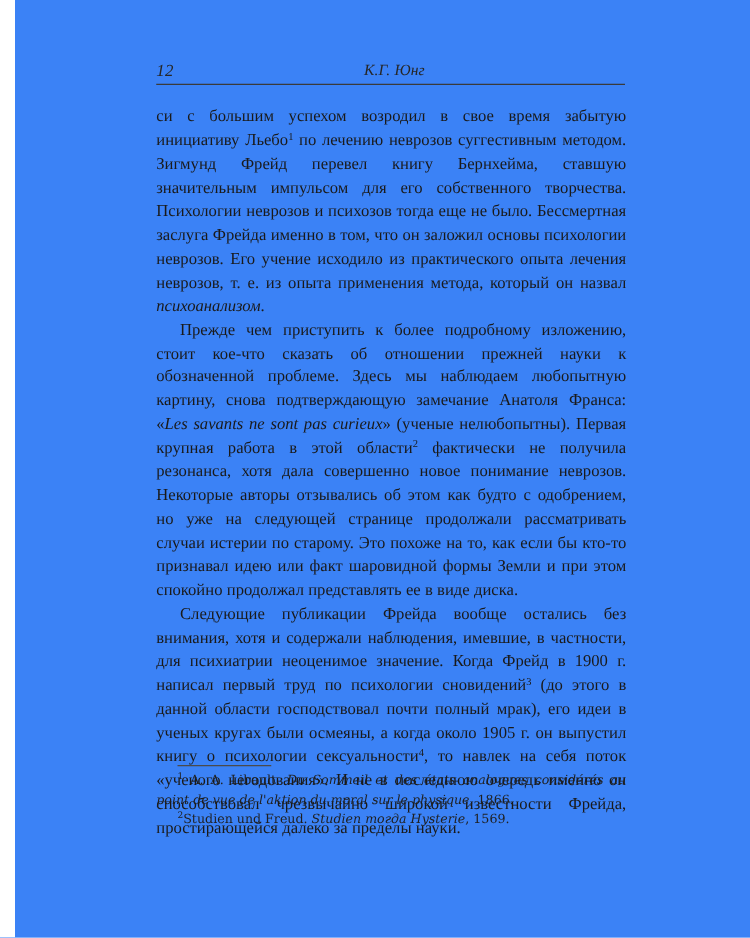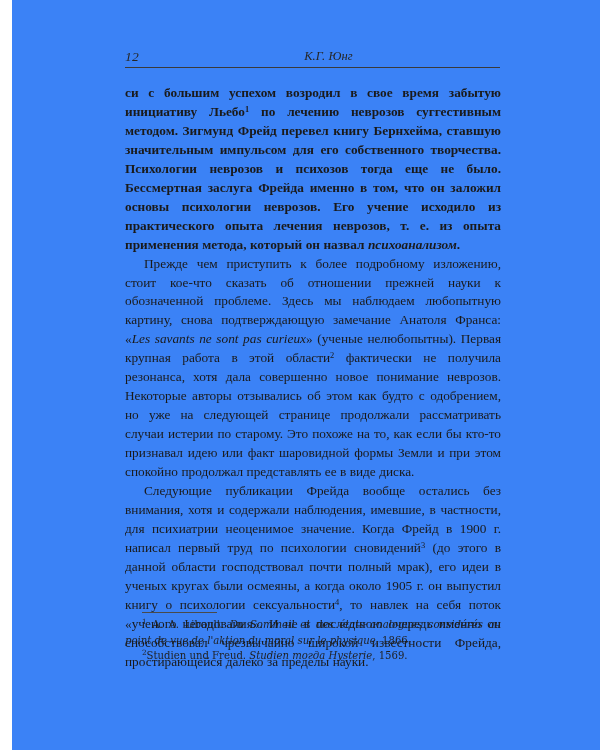--- a/index.html
+++ b/index.html
@@ -35,21 +35,21 @@
     position: absolute;
     left: 0;
     top: 0;
     font-style: italic;
     font-size: 13.5px;
     letter-spacing: 0.2px;
     color: #262626;
   }
   .runhead-title {
     position: absolute;
-    left: 16px;
+    left: 3px;
     top: 0;
     width: 375px;
     text-align: center;
     font-style: italic;
     font-size: 12.5px;
     letter-spacing: 0.1px;
     color: #262626;
   }
   .runhead-rule {
     position: absolute;
@@ -73,21 +73,20 @@
     text-justify: inter-word;
     font-size: 13.3px;
     line-height: 18.95px;
     text-indent: 19px;
     color: #1a1a1a;
     hyphens: manual;
     word-spacing: 0.1px;
   }
   .para.first {
     text-indent: 0;
-    font-weight: bold;
   }
   .para i {
     font-style: italic;
   }
   sup {
     font-size: 8.4px;
     line-height: 0;
     vertical-align: 0.52em;
   }
 

